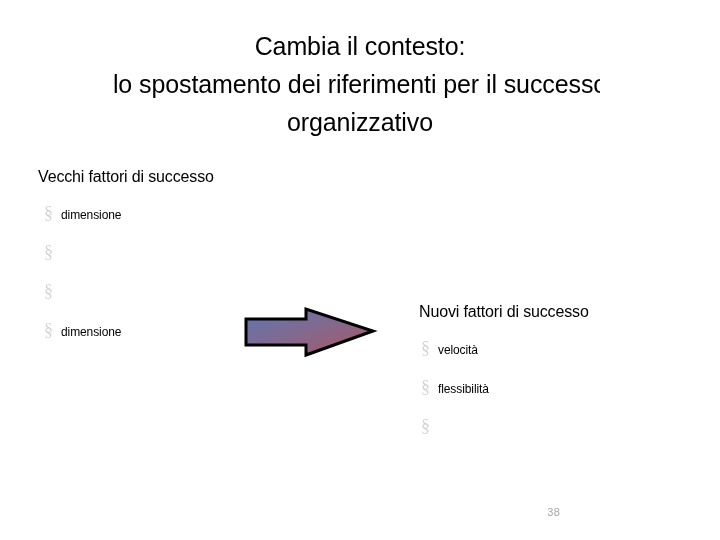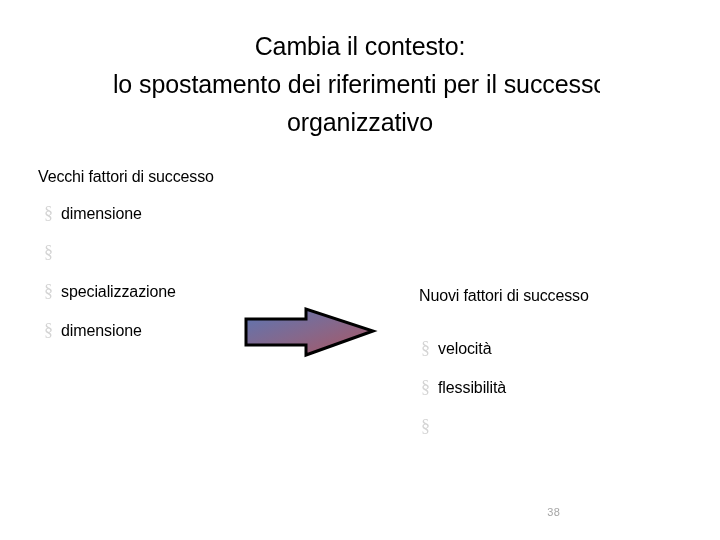--- a/index.html
+++ b/index.html
@@ -62,31 +62,31 @@
   .bullet-mark {
     display: inline-block;
     width: 17px;
     flex: 0 0 17px;
     font-size: 18px;
     color: #d4d4d4;
     font-family: "Liberation Serif", serif;
   }
 
   .bullet-text {
-    font-size: 16px;
+    font-size: 12px;
     color: #000000;
     letter-spacing: -0.1px;
   }
 
   
   #old-factors-heading { left: 38px; top: 168px; }
   #old-factors-list    { left: 44px; top: 203px; }
 
   
-  #new-factors-heading { left: 419px; top: 287px; }
+  #new-factors-heading { left: 419px; top: 303px; }
   #new-factors-list    { left: 421px; top: 338px; }
 
   
   #transition-arrow {
     position: absolute;
     left: 240px;
     top: 302px;
     width: 140px;
     height: 60px;
   }
@@ -116,21 +116,20 @@
   <ul class="bullet-list" id="old-factors-list">
     <li class="bullet-item">
       <span class="bullet-mark">§</span>
       <span class="bullet-text">dimensione</span>
     </li>
     <li class="bullet-item">
       <span class="bullet-mark">§</span>
     </li>
     <li class="bullet-item">
       <span class="bullet-mark">§</span>
-      <span class="bullet-text">specializzazione</span>
     </li>
     <li class="bullet-item">
       <span class="bullet-mark">§</span>
       <span class="bullet-text">dimensione</span>
     </li>
   </ul>
 
   <div id="transition-arrow">
     <svg width="140" height="60" viewBox="0 0 140 60" xmlns="http://www.w3.org/2000/svg">
       <defs>

